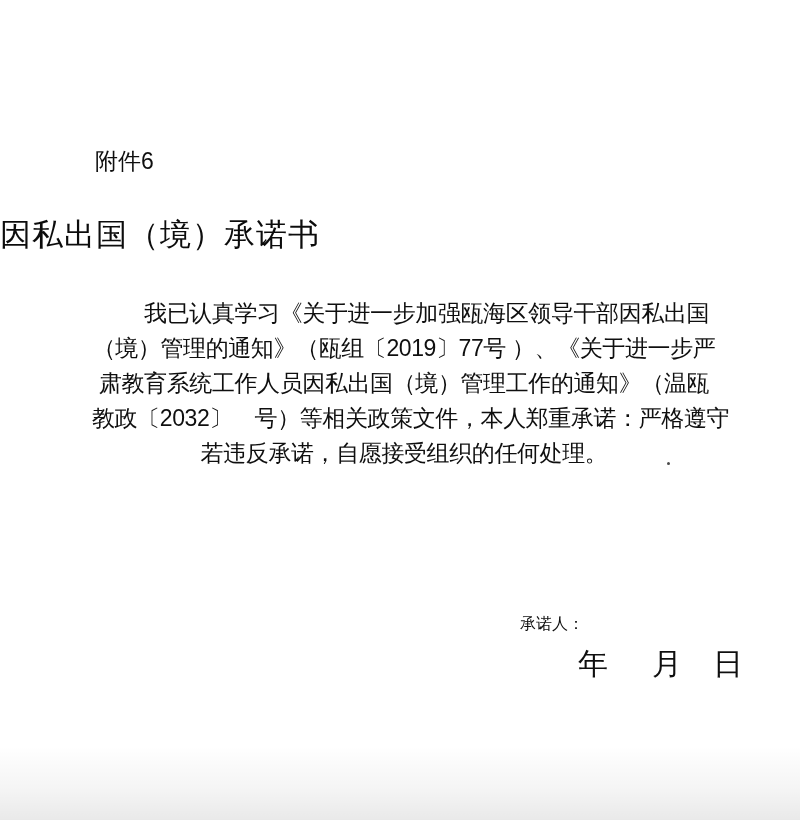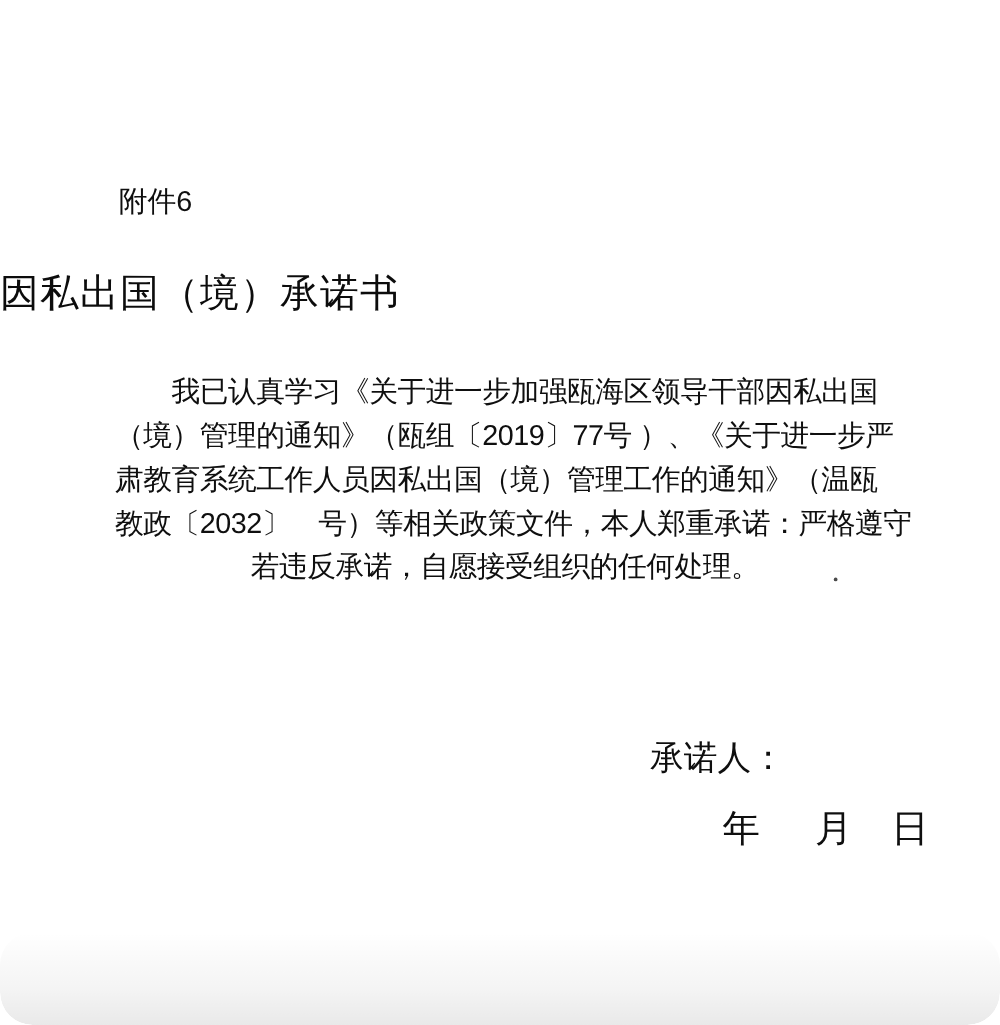--- a/index.html
+++ b/index.html
@@ -1,15 +1,15 @@
 <!DOCTYPE html>
 <html><head>
 <meta charset="utf-8">
 <style>
-  * { margin: 0; padding: 0; box-sizing: border-box; border-radius: 26px; }
+  * { margin: 0; padding: 0; box-sizing: border-box; }
 
   html, body {
     width: 800px;
     height: 820px;
     background: #ffffff;
     font-family: "Liberation Sans", sans-serif;
   }
 
   .page {
     position: relative;
@@ -49,42 +49,43 @@
     left: 92px;
     top: 296px;
     width: 624px;
     font-size: 23px;
     line-height: 35px;
     letter-spacing: -0.4px;
     color: #0f0f0f;
   }
 
   .body-line {
+    text-align: center;
     white-space: nowrap;
   }
 
   .body-line.last-line {
     text-align: center;
   }
 
   .speck {
     position: absolute;
     left: 667px;
     top: 462px;
     width: 3px;
     height: 3px;
     background: #4a4a4a;
     border-radius: 50%;
   }
 
   .promisor {
     position: absolute;
     left: 520px;
-    top: 592px;
-    font-size: 27px;
+    top: 610px;
+    font-size: 16px;
     line-height: 28px;
     color: #0f0f0f;
     white-space: nowrap;
   }
 
   .date-line {
     position: absolute;
     left: 578px;
     top: 650px;
     font-size: 30px;

